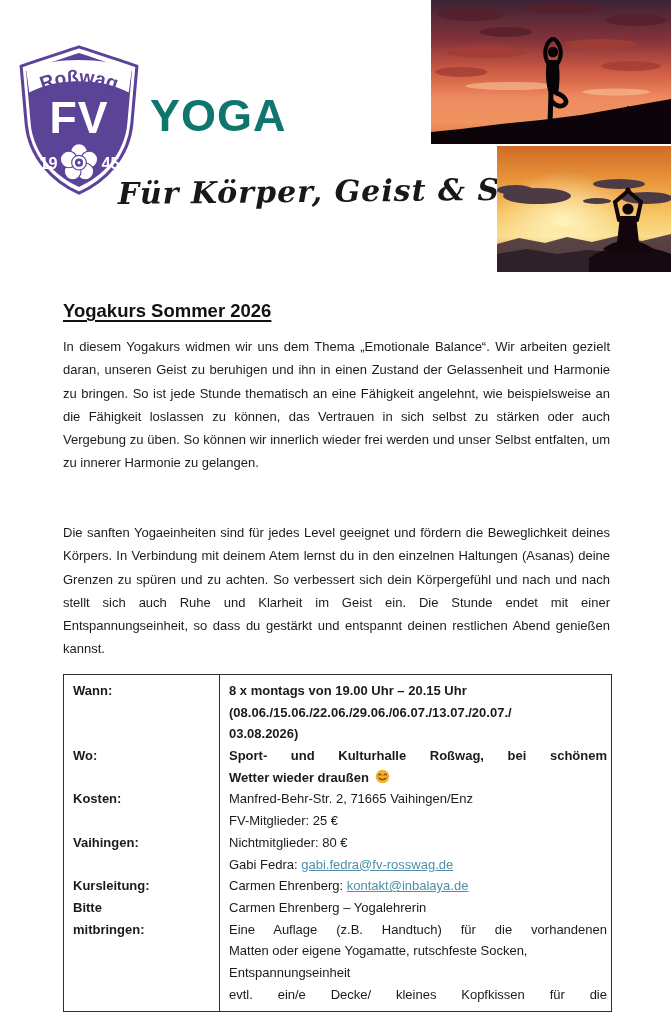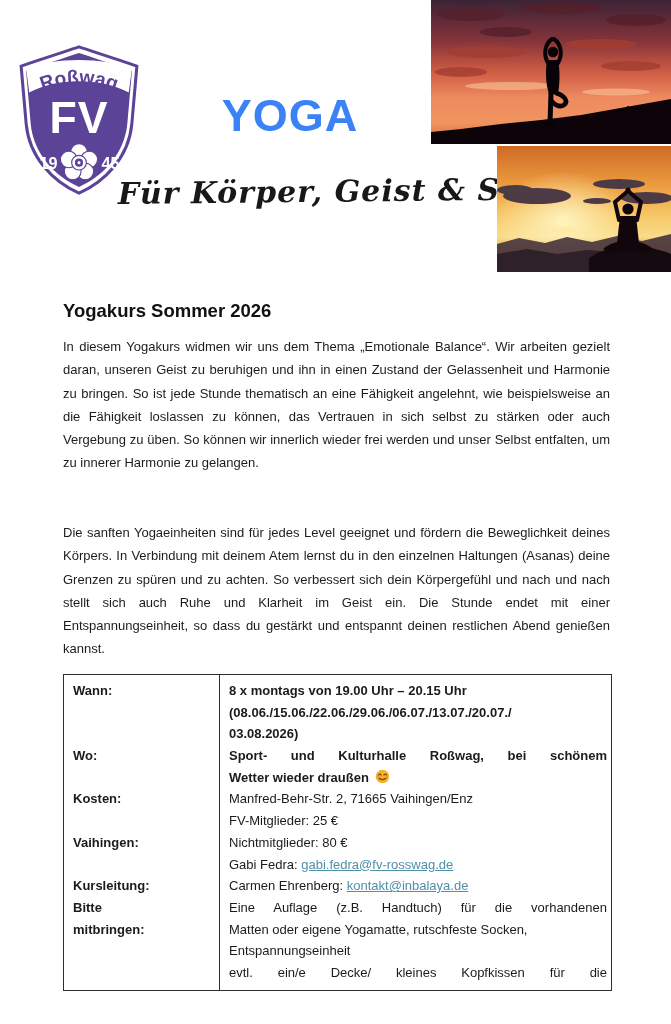--- a/index.html
+++ b/index.html
@@ -9,38 +9,38 @@
     background:#ffffff;
     overflow:hidden;
     font-family:"Liberation Sans",sans-serif;
     color:#1c1c1c;
     margin:0 auto;
   }
   
   .logo{position:absolute;left:13px;top:42px;width:132px;height:156px;}
   .yoga-title{
     position:absolute;left:150px;top:90px;width:280px;
-    text-align:center;font-size:45px;font-weight:700;letter-spacing:1px;
-    color:#3b82f6;
+    font-size:45px;font-weight:700;letter-spacing:1px;
+    color:#0f766e;
   }
   .subtitle{
     position:absolute;left:118px;top:174px;width:364px;
     text-align:center;
     font-family:"DejaVu Serif",serif;font-style:italic;font-weight:600;
     font-size:30px;color:#181818;transform:rotate(-0.6deg);
     letter-spacing:1px;white-space:nowrap;
   }
   .photo{position:absolute;display:block;}
   .photo-top{left:431px;top:0;width:240px;height:144px;}
   .photo-bottom{left:497px;top:146px;width:174px;height:126px;}
   
   .course-heading{
     position:absolute;left:63px;top:285px;width:547px;
     font-size:18.5px;font-weight:700;color:#111;
-    text-decoration-thickness:1.6px;text-underline-offset:3px;
+    text-decoration:underline;text-decoration-thickness:1.6px;text-underline-offset:3px;
   }
   .para{
     position:absolute;left:63px;width:547px;
     font-size:13px;line-height:23.3px;text-align:justify;color:#1c1c1c;
   }
   .para-1{top:322px;}
   .para-2{top:508px;}
   
   .info-table{
     position:absolute;left:63px;top:674px;width:549px;
@@ -206,20 +206,21 @@
               <path d="M11.8,8.2 Q13.6,5.6 15.4,8.2" stroke="#7a4a10" stroke-width="1.5" fill="none" stroke-linecap="round"></path>
               <path d="M5.2,12 Q10,16.5 14.8,12" stroke="#7a4a10" stroke-width="1.6" fill="none" stroke-linecap="round"></path>
               <circle cx="4.3" cy="10.6" r="1.7" fill="#ef8d7e" opacity="0.8"></circle>
               <circle cx="15.7" cy="10.6" r="1.7" fill="#ef8d7e" opacity="0.8"></circle>
             </svg></span></div>
         <div class="tline">Manfred-Behr-Str. 2, 71665 Vaihingen/Enz</div>
         <div class="tline">FV-Mitglieder: 25 €</div>
         <div class="tline">Nichtmitglieder: 80 €</div>
         <div class="tline">Gabi Fedra: <a class="email" href="#">gabi.fedra@fv-rosswag.de</a></div>
         <div class="tline">Carmen Ehrenberg: <a class="email" href="#">kontakt@inbalaya.de</a></div>
+        <div class="tline">Carmen Ehrenberg – Yogalehrerin</div>
         <div class="tline stretch">Eine Auflage (z.B. Handtuch) für die vorhandenen</div>
         <div class="tline">Matten oder eigene Yogamatte, rutschfeste Socken,</div>
         <div class="tline">Entspannungseinheit</div>
         <div class="tline stretch">evtl. ein/e Decke/ kleines Kopfkissen für die</div>
       </div>
   </div>
 
 </div>
 
 </body></html>

